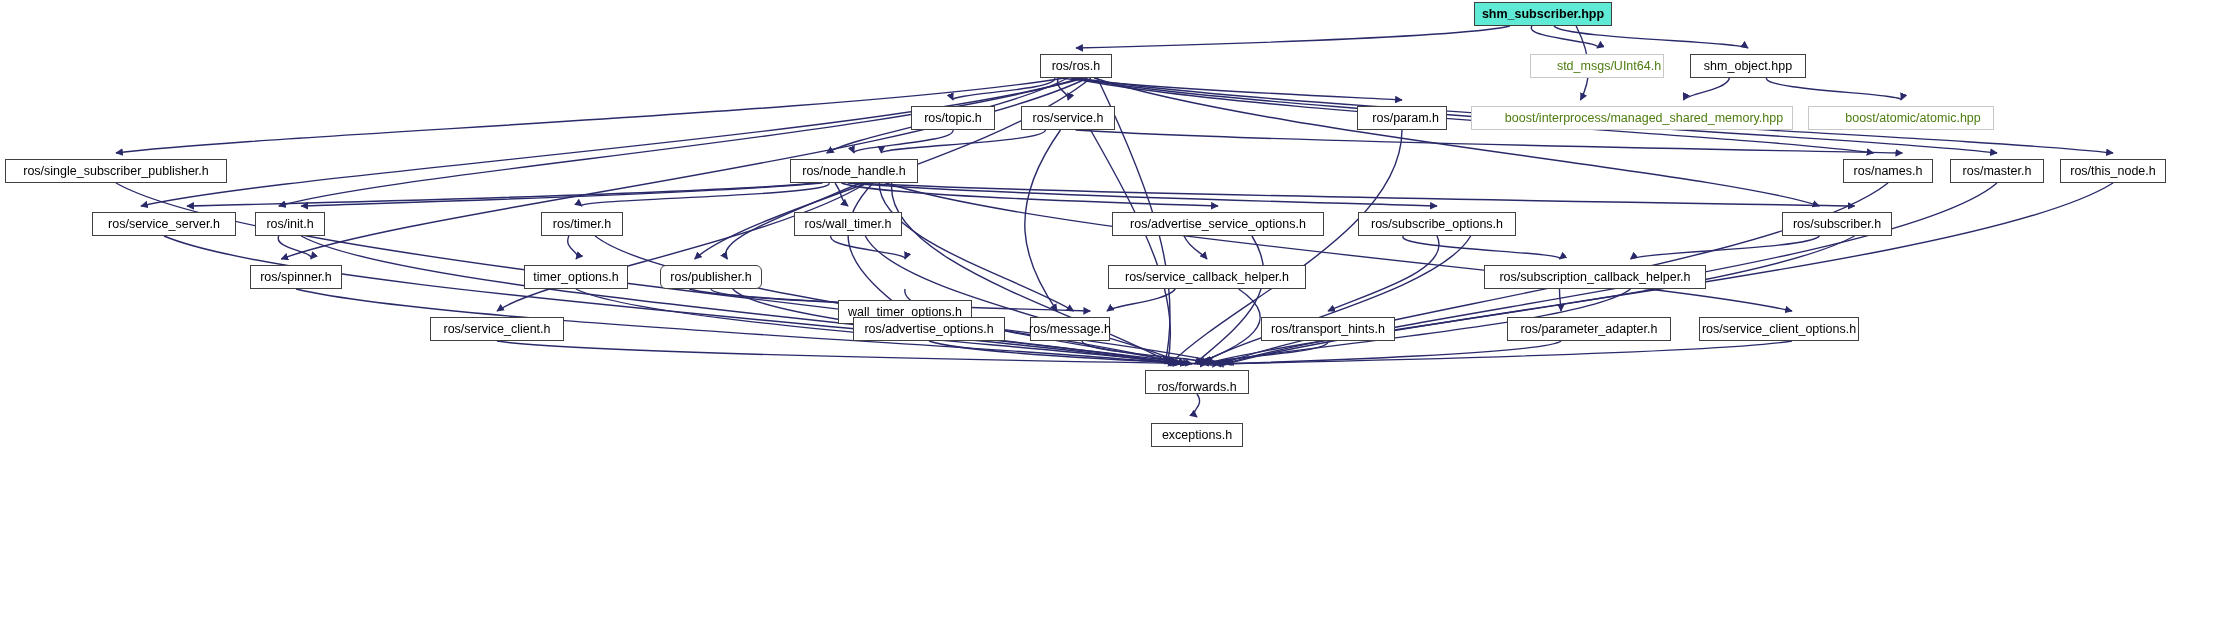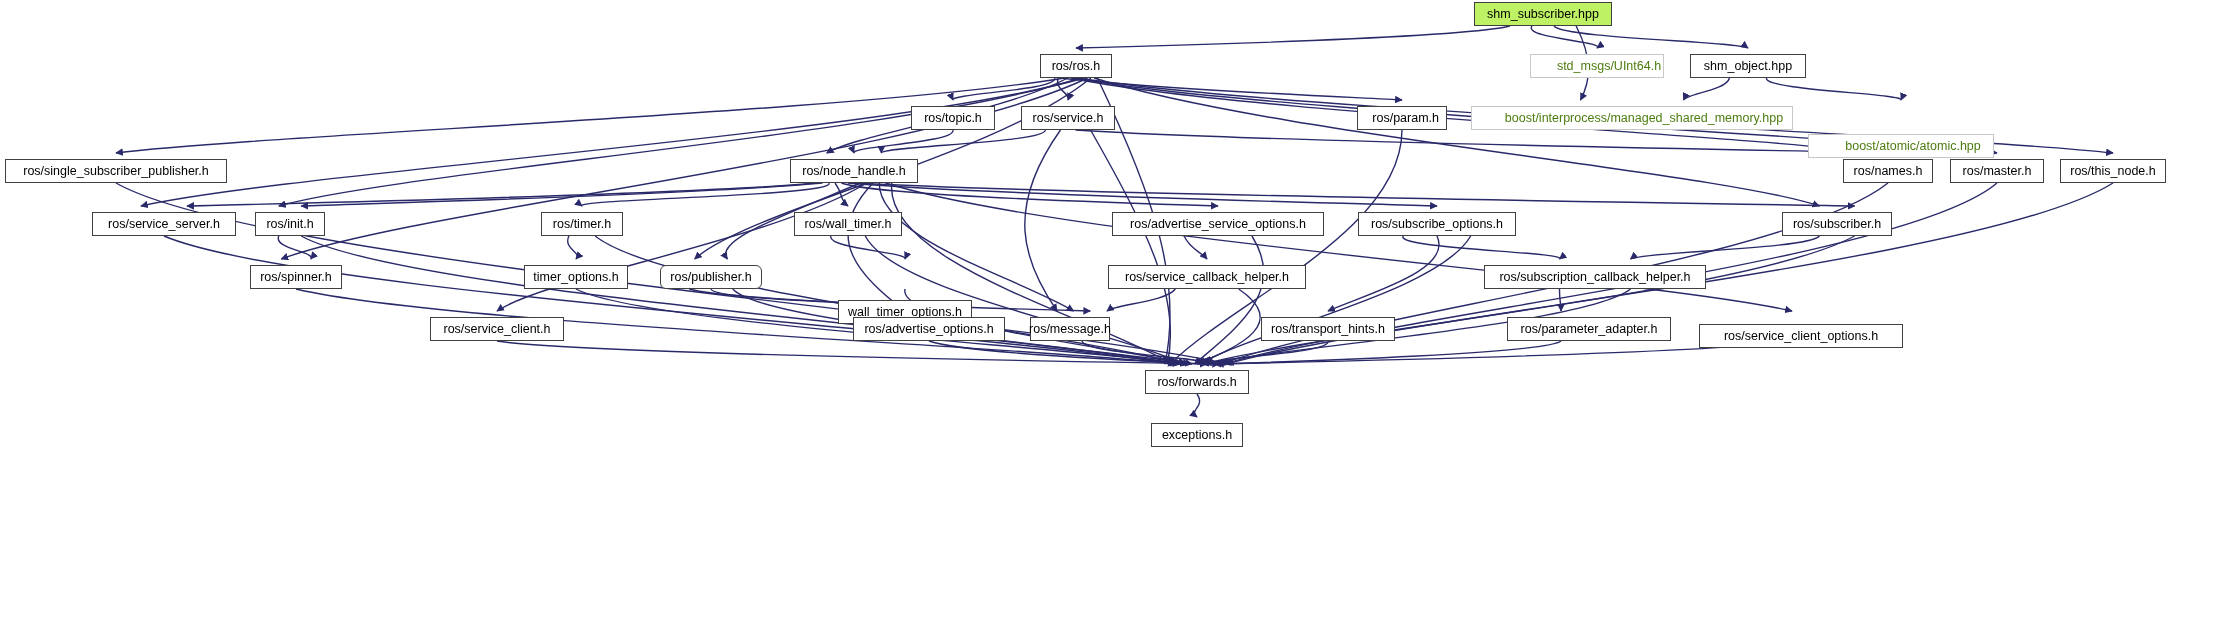--- a/index.html
+++ b/index.html
@@ -35,22 +35,23 @@
     font-family: "Liberation Sans", sans-serif;
     font-size: 12.5px;
     color: #000000;
     background: #ffffff;
     border: 1px solid #404040;
     height: 24px;
     padding: 0 7px;
     line-height: 1;
   }
   .gnode.root {
-    background: #bef264;
+    background: #5eead4;
     border: 1px solid #404040;
+    font-weight: bold;
   }
   .gnode.dim {
     border: 1px solid #c8c8c8;
     color: #4d7c0f;
     padding-left: 31px;
   }
   .gnode-label {
     display: block;
     pointer-events: none;
   }
@@ -160,21 +161,21 @@
       </div>
       <div class="gnode" style="left: 1021px; top: 106px; width: 94px;">
         <span class="gnode-label">ros/service.h</span>
       </div>
       <div class="gnode" style="left: 1357px; top: 106px; width: 90px; justify-content: flex-end;">
         <span class="gnode-label">ros/param.h</span>
       </div>
       <div class="gnode dim" style="left: 1471px; top: 106px; width: 322px;">
         <span class="gnode-label">boost/interprocess/managed_shared_memory.hpp</span>
       </div>
-      <div class="gnode dim" style="left: 1808px; top: 106px; width: 186px; margin-top: 28px;">
+      <div class="gnode dim" style="left: 1808px; top: 106px; width: 186px;">
         <span class="gnode-label">boost/atomic/atomic.hpp</span>
       </div>
       <div class="gnode" style="left: 5px; top: 159px; width: 222px;">
         <span class="gnode-label">ros/single_subscriber_publisher.h</span>
       </div>
       <div class="gnode" style="left: 790px; top: 159px; width: 128px;">
         <span class="gnode-label">ros/node_handle.h</span>
       </div>
       <div class="gnode" style="left: 1843px; top: 159px; width: 90px;">
         <span class="gnode-label">ros/names.h</span>
@@ -232,23 +233,23 @@
       </div>
       <div class="gnode" style="left: 1030px; top: 317px; width: 80px;">
         <span class="gnode-label">ros/message.h</span>
       </div>
       <div class="gnode" style="left: 1261px; top: 317px; width: 134px;">
         <span class="gnode-label">ros/transport_hints.h</span>
       </div>
       <div class="gnode" style="left: 1479px; top: 317px; width: 164px; margin-left: 28px;">
         <span class="gnode-label">ros/parameter_adapter.h</span>
       </div>
-      <div class="gnode" style="left: 1699px; top: 324px; width: 204px;">
+      <div class="gnode" style="left: 1699px; top: 317px; width: 160px;">
         <span class="gnode-label">ros/service_client_options.h</span>
       </div>
-      <div class="gnode" style="left: 1145px; top: 370px; width: 104px;">
+      <div class="gnode" style="left: 1145px; top: 370px; width: 104px; align-items: flex-end;">
         <span class="gnode-label">ros/forwards.h</span>
       </div>
       <div class="gnode" style="left: 1151px; top: 423px; width: 92px;">
         <span class="gnode-label">exceptions.h</span>
       </div>
     </div>
 </div>
 
 </body></html>

